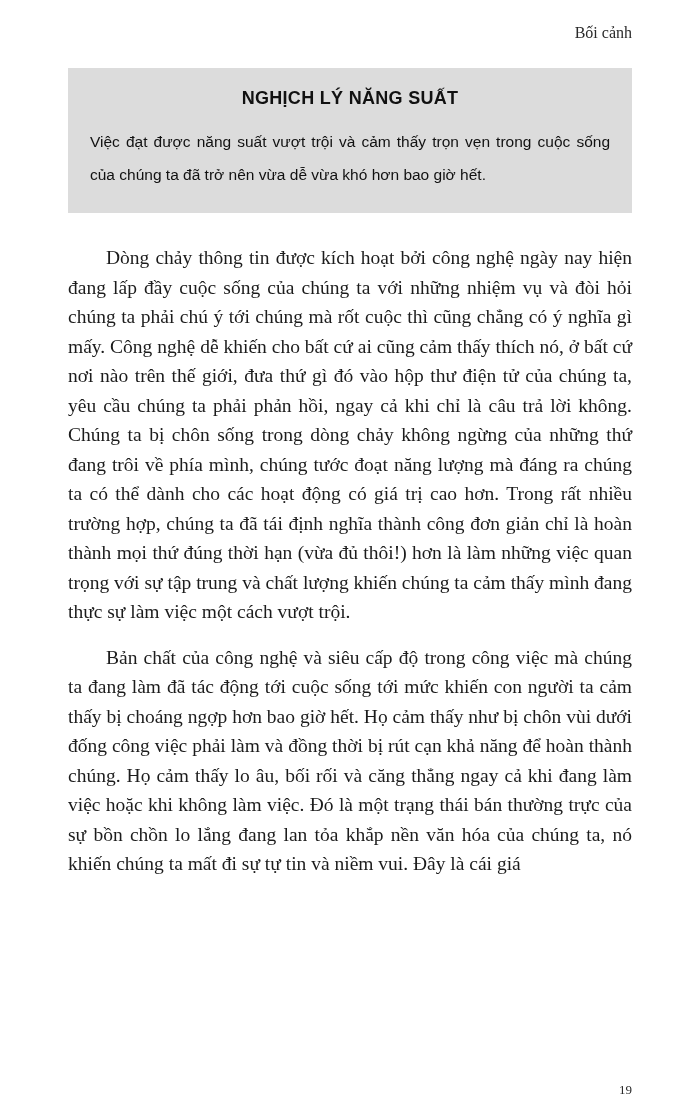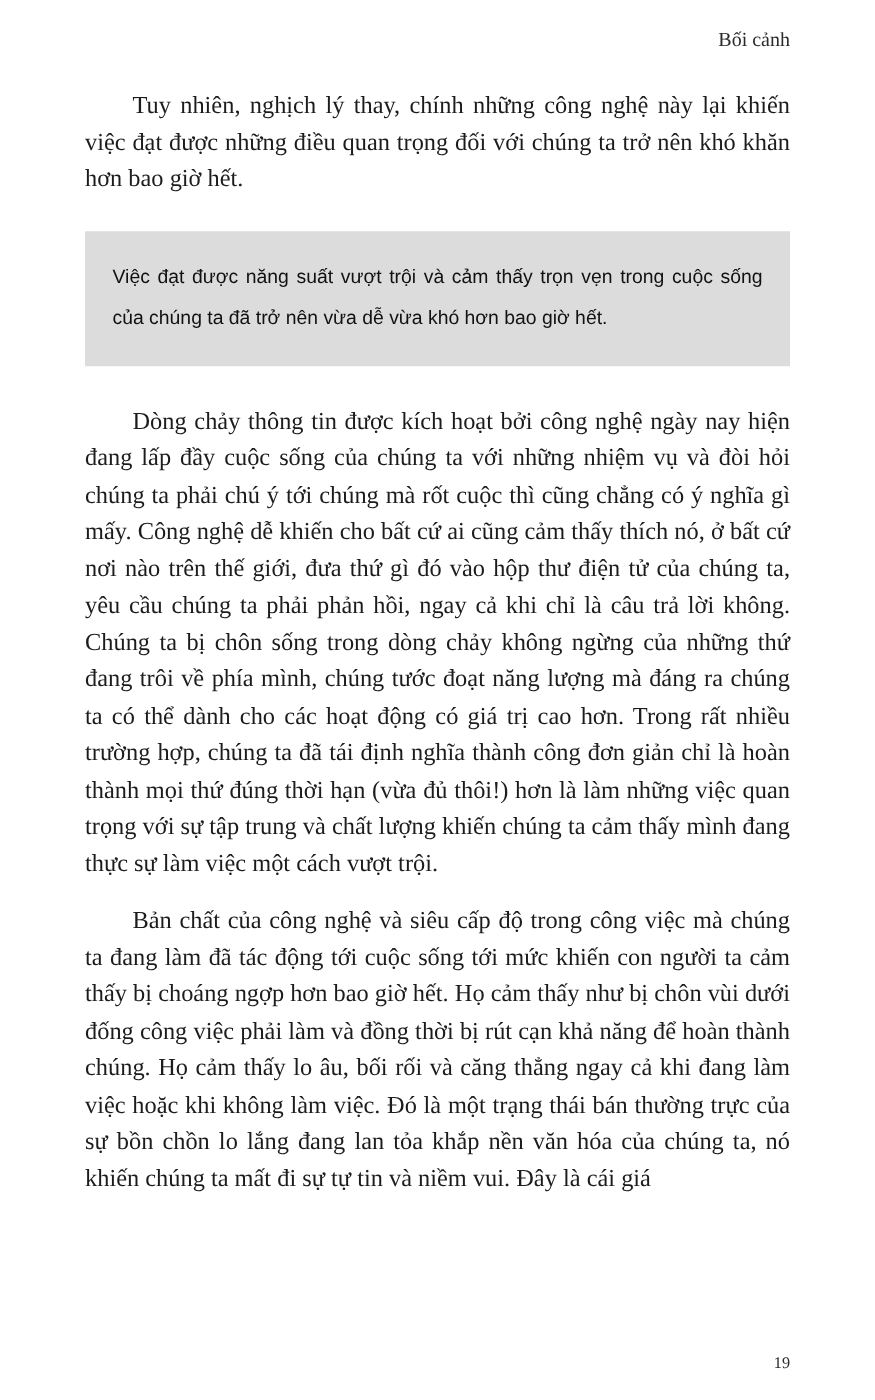--- a/index.html
+++ b/index.html
@@ -15,21 +15,21 @@
   .page {
     position: relative;
     width: 700px;
     height: 1120px;
     padding: 24px 68px 0 68px;
   }
   .running-header {
     text-align: right;
     font-size: 16px;
     color: #2a2a2a;
-    margin-bottom: 28px;
+    margin-bottom: 18px;
   }
   .para {
     font-size: 19.5px;
     line-height: 29.5px;
     text-align: justify;
     text-indent: 38px;
     color: #1c1c1c;
   }
   .para + .para { margin-top: 16px; }
   .callout {
@@ -61,23 +61,23 @@
     color: #2a2a2a;
   }
 </style>
 </head>
 <body>
 
 <div class="page">
 
   <div class="running-header">Bối cảnh</div>
 
-  <p class="para">Tuy nhiên, nghịch lý thay, chính những công nghệ này lại khiến việc đạt được những điều quan trọng đối với chúng ta trở nên khó khăn hơn bao giờ hết.</p>
 
   <div class="callout">
+    <div class="callout-title">NGHỊCH LÝ NĂNG SUẤT</div>
     <div class="callout-body">Việc đạt được năng suất vượt trội và cảm thấy trọn vẹn trong cuộc sống của chúng ta đã trở nên vừa dễ vừa khó hơn bao giờ hết.</div>
   </div>
 
   <p class="para">Dòng chảy thông tin được kích hoạt bởi công nghệ ngày nay hiện đang lấp đầy cuộc sống của chúng ta với những nhiệm vụ và đòi hỏi chúng ta phải chú ý tới chúng mà rốt cuộc thì cũng chẳng có ý nghĩa gì mấy. Công nghệ dễ khiến cho bất cứ ai cũng cảm thấy thích nó, ở bất cứ nơi nào trên thế giới, đưa thứ gì đó vào hộp thư điện tử của chúng ta, yêu cầu chúng ta phải phản hồi, ngay cả khi chỉ là câu trả lời không. Chúng ta bị chôn sống trong dòng chảy không ngừng của những thứ đang trôi về phía mình, chúng tước đoạt năng lượng mà đáng ra chúng ta có thể dành cho các hoạt động có giá trị cao hơn. Trong rất nhiều trường hợp, chúng ta đã tái định nghĩa thành công đơn giản chỉ là hoàn thành mọi thứ đúng thời hạn (vừa đủ thôi!) hơn là làm những việc quan trọng với sự tập trung và chất lượng khiến chúng ta cảm thấy mình đang thực sự làm việc một cách vượt trội.</p>
 
   <p class="para">Bản chất của công nghệ và siêu cấp độ trong công việc mà chúng ta đang làm đã tác động tới cuộc sống tới mức khiến con người ta cảm thấy bị choáng ngợp hơn bao giờ hết. Họ cảm thấy như bị chôn vùi dưới đống công việc phải làm và đồng thời bị rút cạn khả năng để hoàn thành chúng. Họ cảm thấy lo âu, bối rối và căng thẳng ngay cả khi đang làm việc hoặc khi không làm việc. Đó là một trạng thái bán thường trực của sự bồn chồn lo lắng đang lan tỏa khắp nền văn hóa của chúng ta, nó khiến chúng ta mất đi sự tự tin và niềm vui. Đây là cái giá</p>
 
   <div class="page-number">19</div>
 
 </div>

